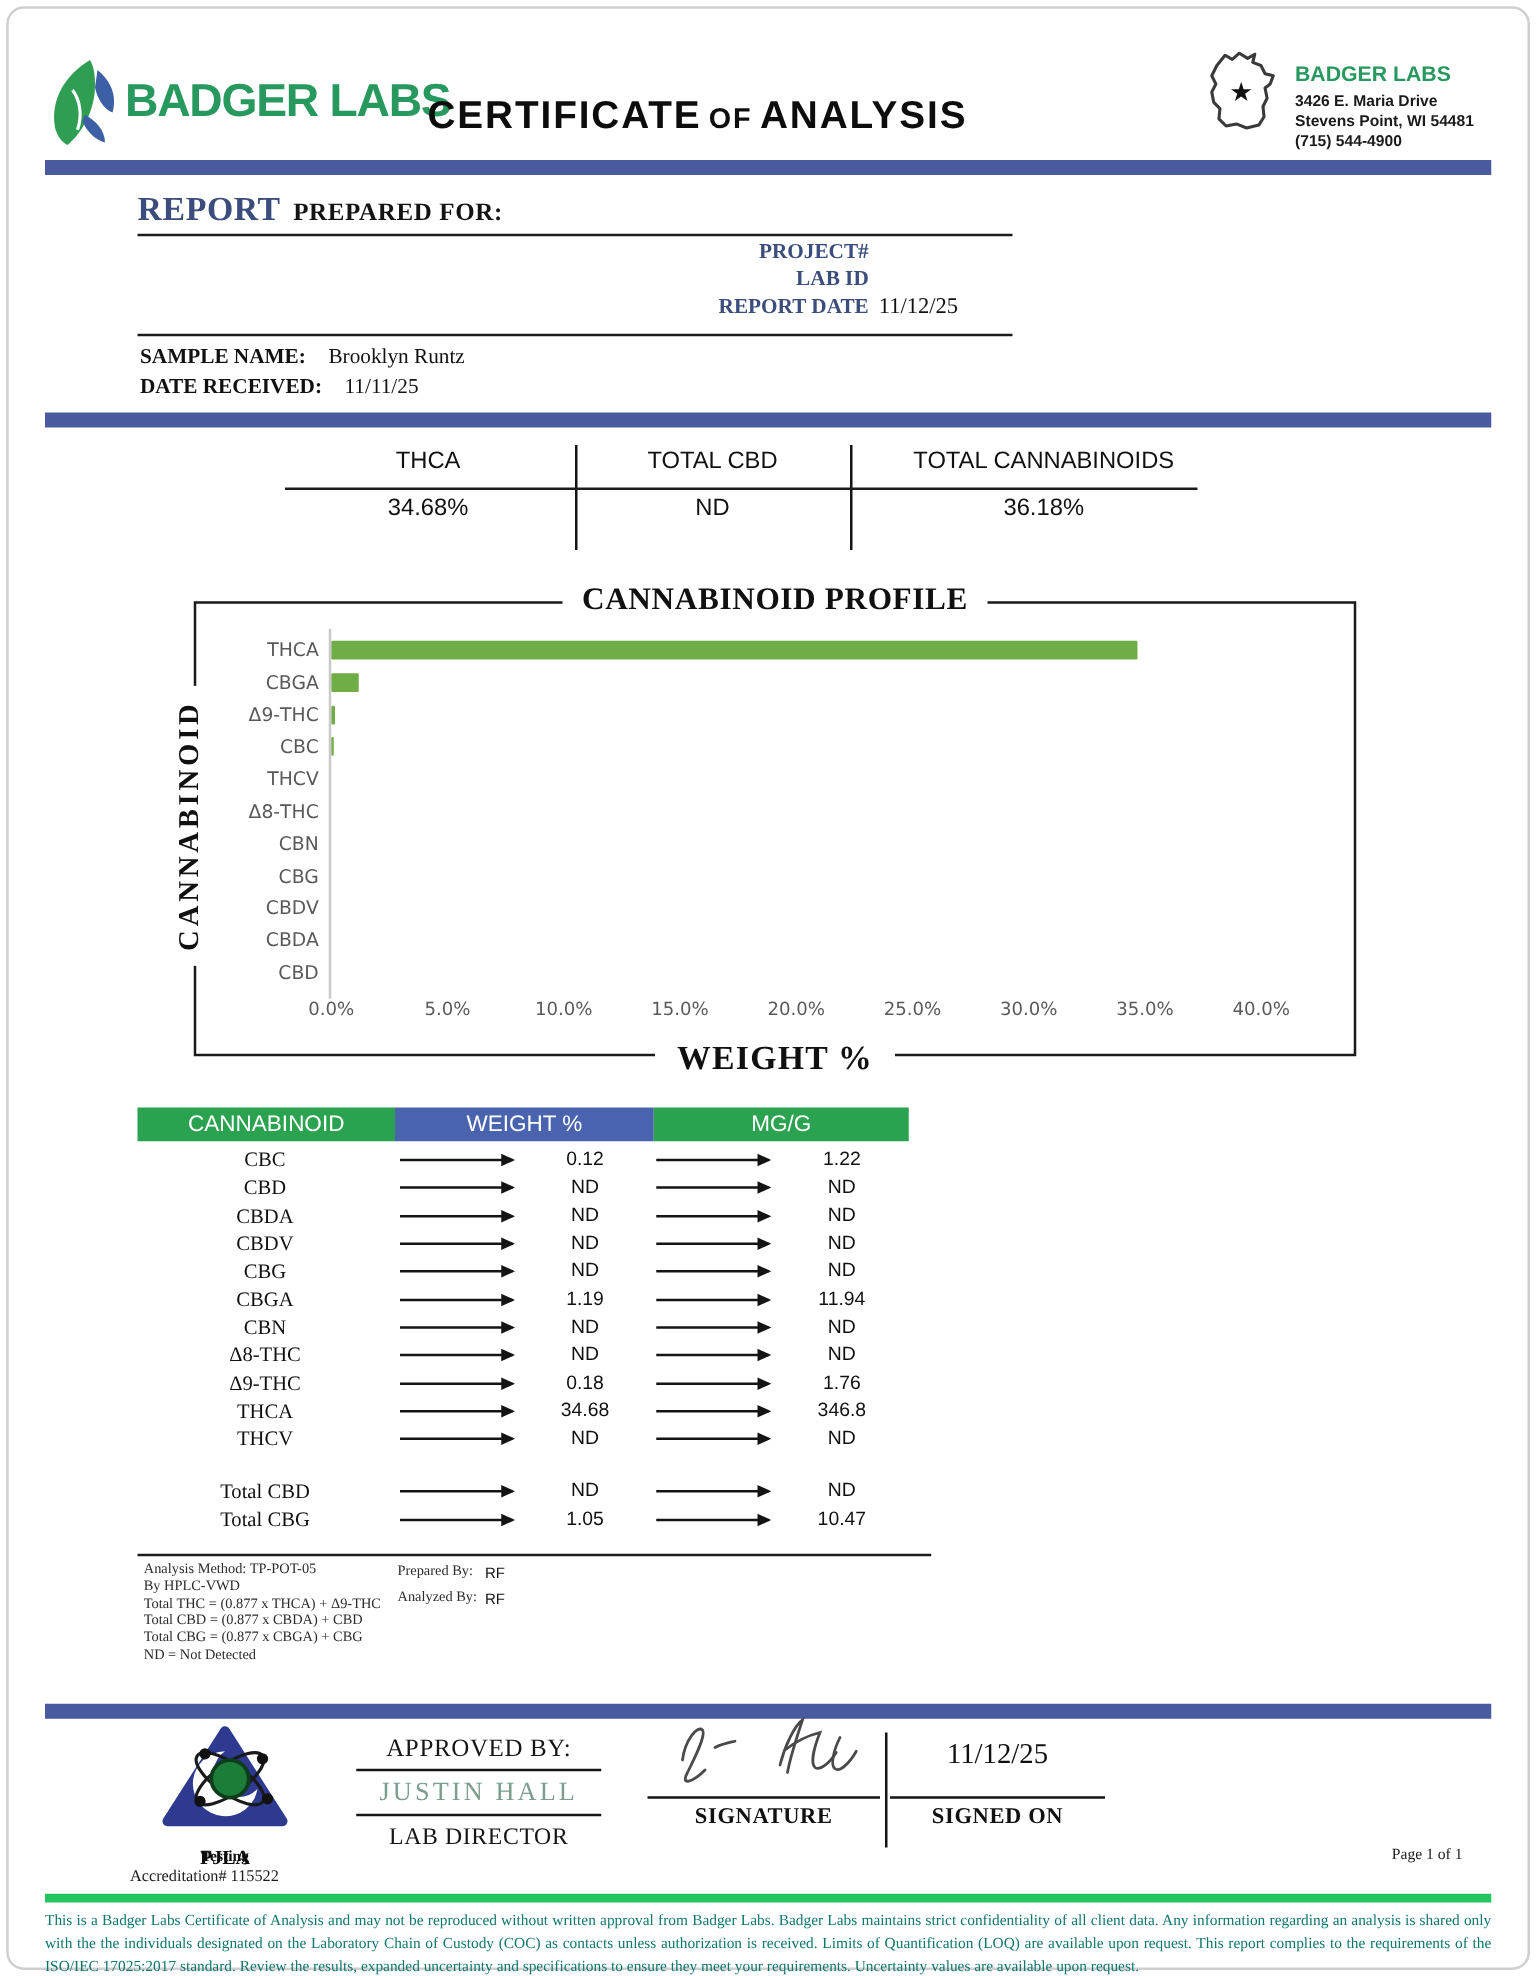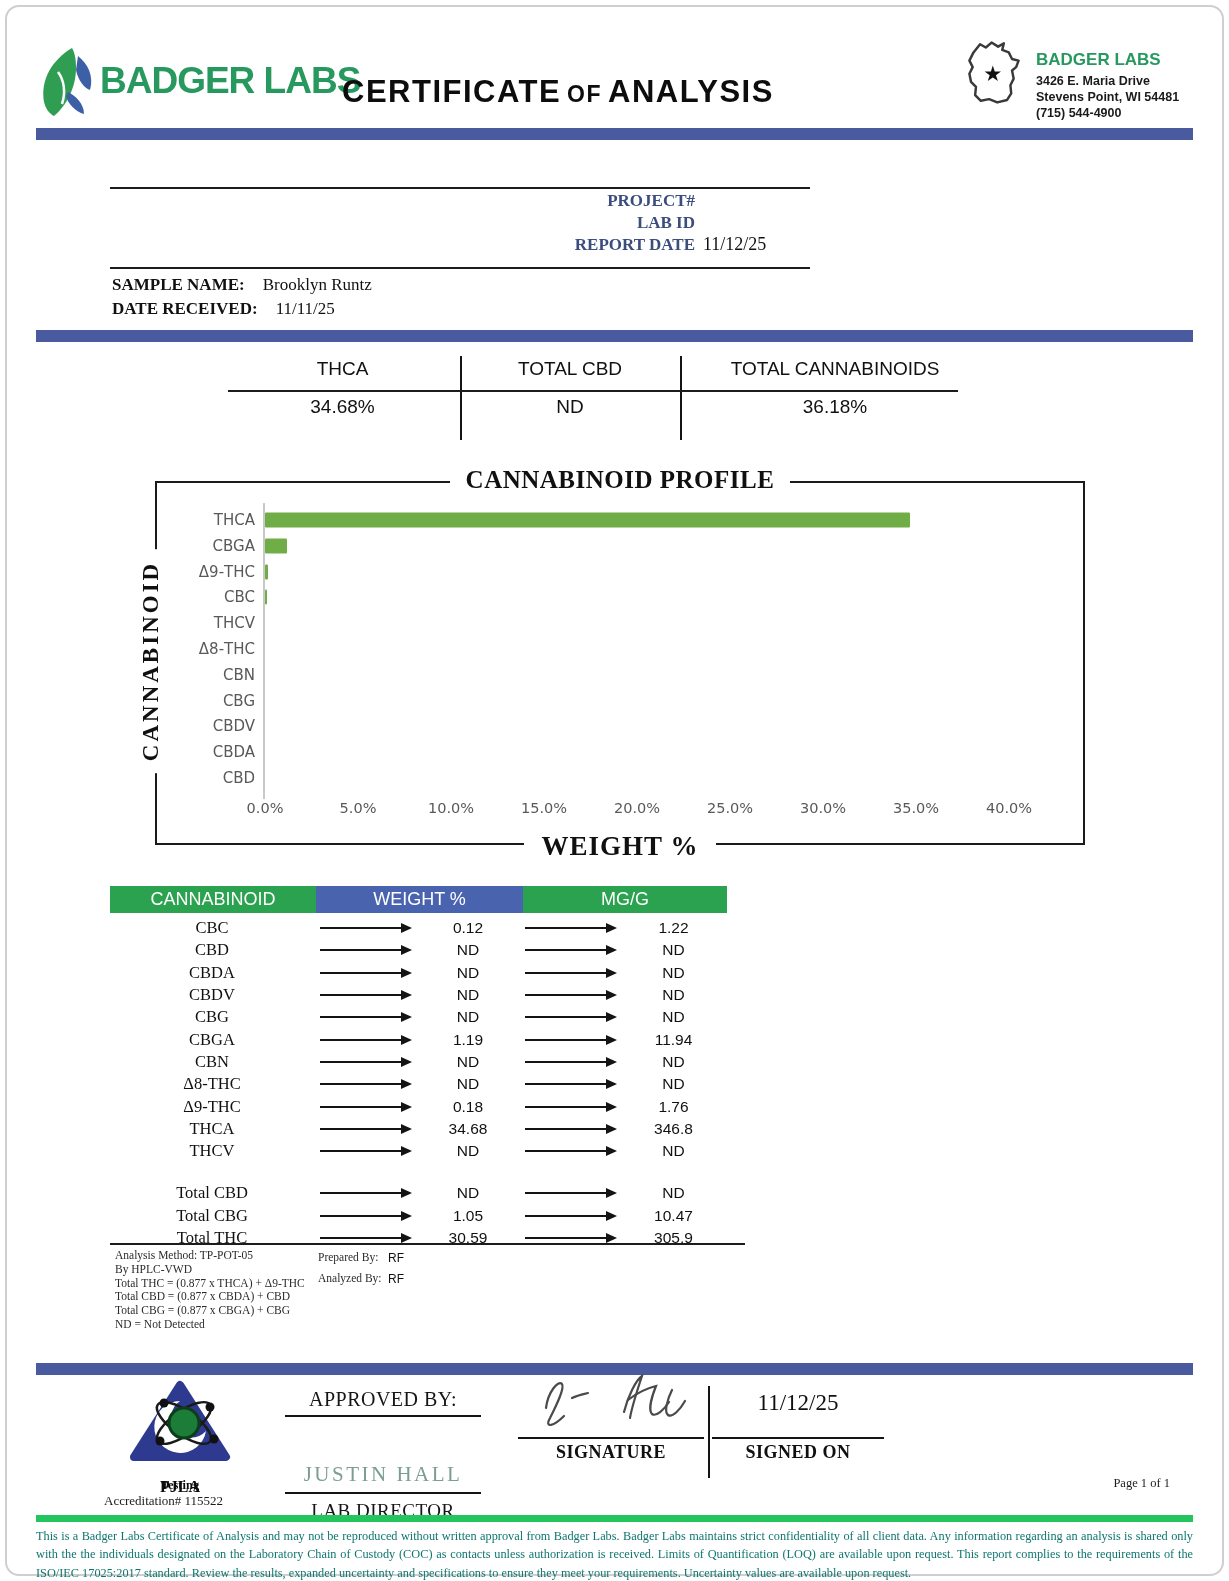--- a/index.html
+++ b/index.html
@@ -93,21 +93,21 @@
   .prep-row .lbl { width:70px; }
   .prep-row .val { font-family:"Liberation Sans", sans-serif; font-size:12px; color:#111; }
 
   
   .pjla-name { left:124px; width:112px; top:1461px; text-align:center; font-weight:700; font-size:16px; color:#0d0d0d;margin-top:17px; }
   .pjla-sub  { left:124px; width:112px; top:1478px; text-align:center; font-weight:700; font-size:12.5px; color:#0d0d0d; }
   .accred    { left:104px; top:1493px; font-size:13px; color:#1c1c1c; }
   .approved-block { left:285px; top:1388px; width:196px; text-align:center;font-family:Liberation Serif, serif; }
   .approved-by { font-size:20px; color:#161616; padding-bottom:4px; border-bottom:2px solid #141414; letter-spacing:0.5px; }
   .approver { font-size:21px; letter-spacing:2.5px; color:#7b9e8e; padding:4px 0 5px;
-              border-bottom:2px solid #141414;margin-top:41px; }
+              border-bottom:2px solid #141414; }
   .approver-title { font-size:19px; color:#161616; padding-top:6px; letter-spacing:0.5px; }
   .sigline { left:518px; top:1437px; width:186px; height:2px; background:#141414; }
   .sig-label { left:518px; width:186px; top:1442px; text-align:center; font-weight:700;
                font-size:18px; color:#101010; letter-spacing:0.5px; }
   .foot-vdiv { left:708px; top:1386px; width:2px; height:92px; background:#141414; }
   .signed-date { left:712px; width:172px; top:1390px; text-align:center; font-size:23px; color:#101010; }
   .dateline { left:712px; top:1437px; width:172px; height:2px; background:#141414; }
   .signed-on { left:712px; width:172px; top:1442px; text-align:center; font-weight:700;
                font-size:18px; color:#101010; letter-spacing:0.5px; }
   .page-num { left:1055px; width:115px; top:1476px; text-align:right; font-size:12.5px; color:#1c1c1c; }
@@ -142,20 +142,23 @@
     <div class="lab-name">BADGER LABS</div>
     <div class="addr">
       <div>3426 E. Maria Drive</div>
       <div>Stevens Point, WI 54481</div>
       <div>(715) 544-4900</div>
     </div>
   </div>
 
   <div class="abs bluebar" style="top:128px;"></div>
 
+  <div class="abs report-line">
+    <span class="report-word">REPORT</span><span class="prepared-word">PREPARED FOR:</span>
+  </div>
   <div class="abs hline" style="left:110px; top:187px; width:700px;"></div>
 
   <div class="abs proj-block">
     <div>PROJECT#</div>
     <div>LAB ID</div>
     <div>REPORT DATE</div>
   </div>
   <div class="abs report-date-val">11/12/25</div>
 
   <div class="abs hline" style="left:110px; top:267px; width:700px;"></div>
@@ -419,31 +422,20 @@
       <div class="trow">
         <div class="tname">Total CBG</div>
         <div class="tarrow">
             <span class="arrowline"></span>
           </div>
         <div class="tval">1.05</div>
         <div class="tarrow">
             <span class="arrowline"></span>
           </div>
         <div class="tval">10.47</div>
-      </div>
-      <div class="trow">
-        <div class="tname">Total THC</div>
-        <div class="tarrow">
-            <span class="arrowline"></span>
-          </div>
-        <div class="tval">30.59</div>
-        <div class="tarrow">
-            <span class="arrowline"></span>
-          </div>
-        <div class="tval">305.9</div>
       </div>
     </div>
   </div>
   <div class="abs hline" style="left:110px; top:1243px; width:635px;"></div>
 
   <div class="abs footnotes">
     <div>Analysis Method: TP-POT-05</div>
     <div>By HPLC-VWD</div>
     <div>Total THC = (0.877 x  THCA) + Δ9-THC</div>
     <div>Total CBD = (0.877 x  CBDA) + CBD</div>

